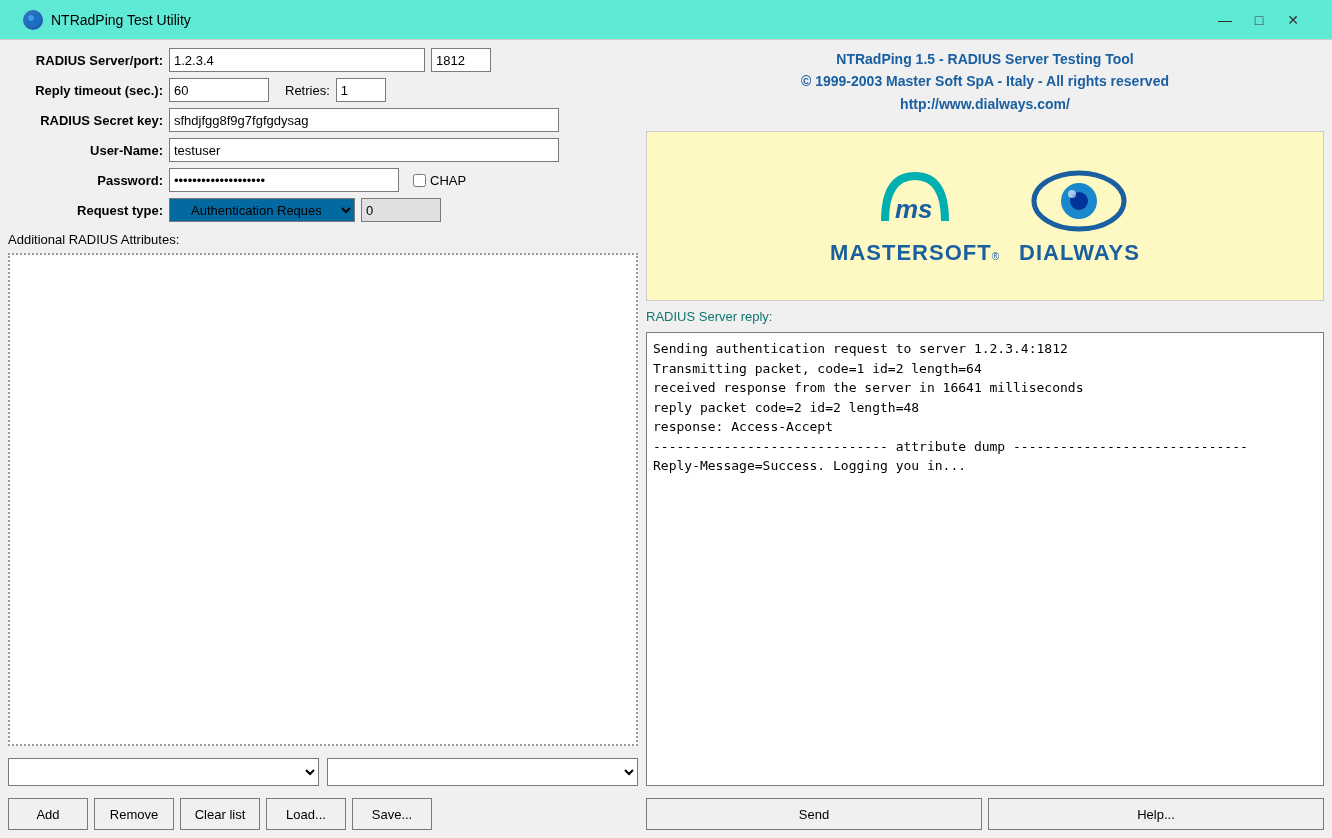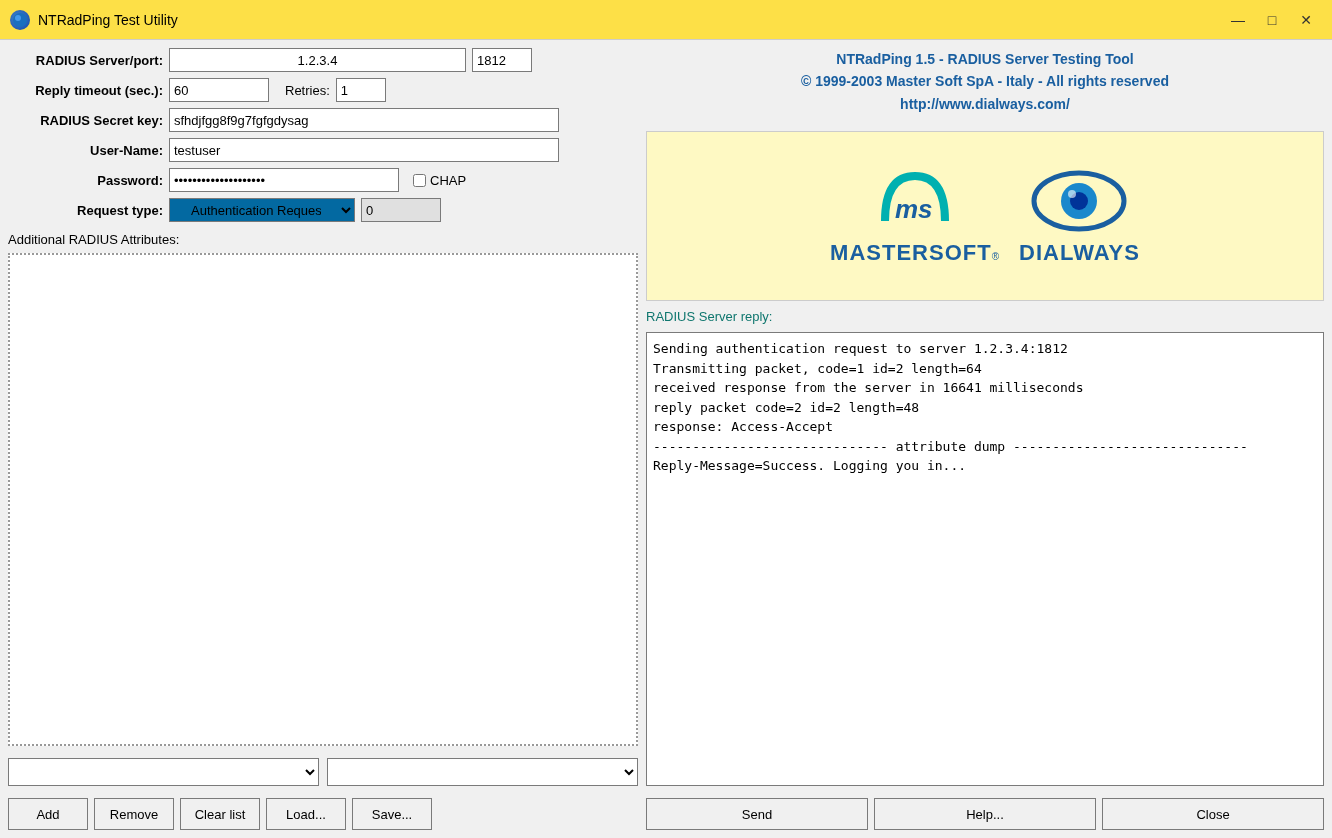--- a/index.html
+++ b/index.html
@@ -5,25 +5,25 @@
     * { box-sizing: border-box; margin: 0; padding: 0; }
     body {
       font-family: 'Segoe UI', Tahoma, Geneva, Verdana, sans-serif;
       font-size: 13px;
       background: #f0f0f0;
       width: 1332px;
       height: 838px;
       overflow: hidden;
     }
     .title-bar {
-      background: #fde047;
+      background: #5eead4;
       border-bottom: 1px solid #ccc;
       display: flex;
       align-items: center;
-      padding: 6px 10px;
+      padding: 6px 23px;
       height: 40px;
     }
     .title-bar-icon {
       width: 20px;
       height: 20px;
       margin-right: 8px;
       background: radial-gradient(circle at 40% 40%, #4488cc, #1144aa);
       border-radius: 50%;
       display: flex; align-items: center; justify-content: center;
       font-size: 10px; color: white; font-weight: bold;
@@ -85,21 +85,21 @@
     }
 
     input[type="text"], input[type="password"] {
       border: 1px solid #7a7a7a;
       background: white;
       padding: 2px 4px;
       font-size: 13px;
       height: 24px;
     }
 
-    .server-input { width: 297px; text-align: center; }
+    .server-input { width: 256px; }
     .port-input { width: 60px; }
     .timeout-input { width: 100px; }
     .retries-input { width: 50px; }
     .secret-input { width: 390px; }
     .username-input { width: 390px; }
     .password-input { width: 230px; }
 
     .checkbox-label {
       display: flex;
       align-items: center;
@@ -391,18 +391,17 @@
 Transmitting packet, code=1 id=2 length=64
 received response from the server in 16641 milliseconds
 reply packet code=2 id=2 length=48
 response: Access-Accept
 ------------------------------ attribute dump ------------------------------
 Reply-Message=Success. Logging you in...</div>
 
     <div class="right-bottom-buttons">
       <button class="btn">Send</button>
       <button class="btn">Help...</button>
-      <button class="btn">Close</button>
     </div>
 
   </div>
 
 </div>
 
 </body></html>

